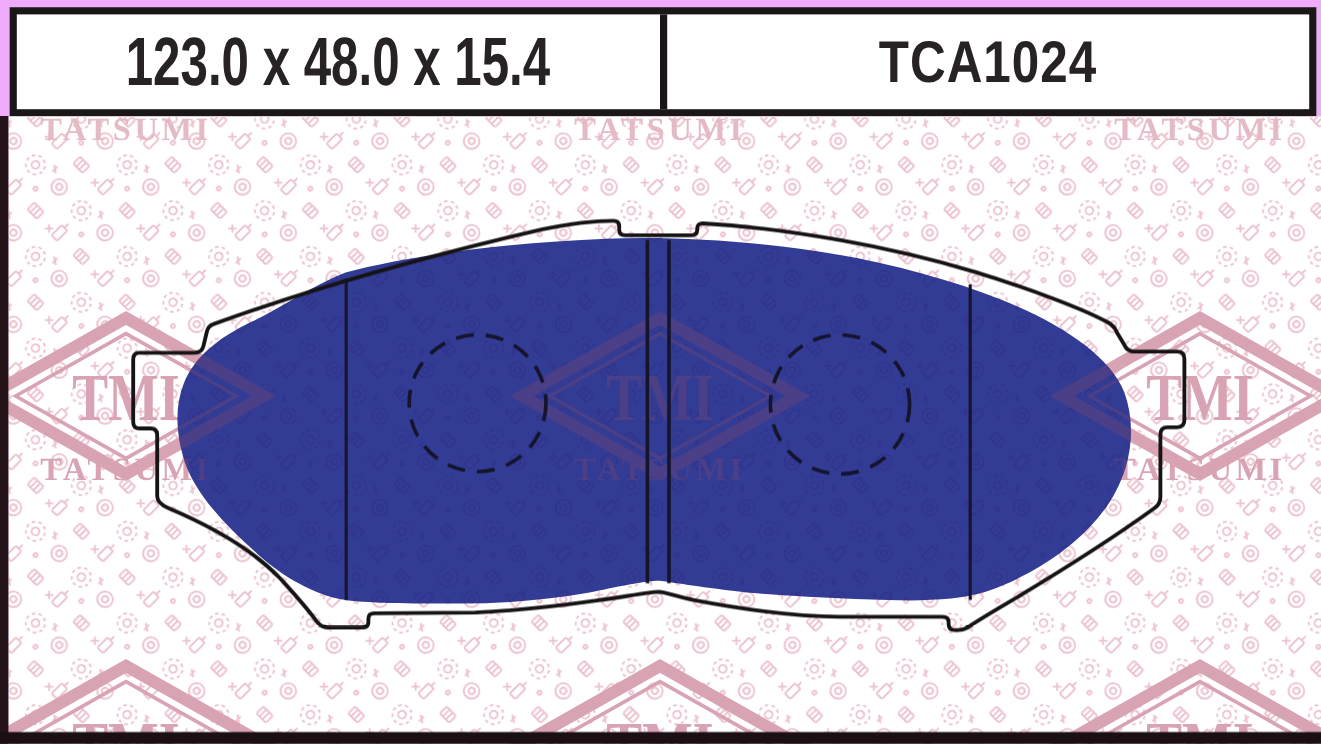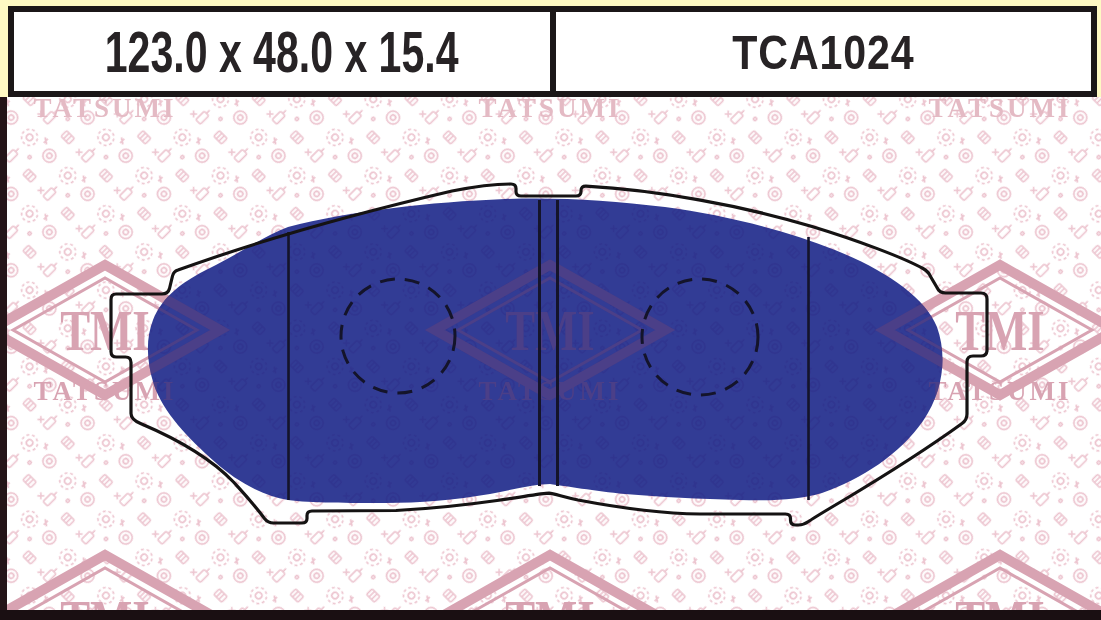--- a/index.html
+++ b/index.html
@@ -1,17 +1,17 @@
 <!DOCTYPE html>
 <html><head>
 <meta charset="utf-8">
 <style>
   html,body{margin:0;padding:0;background:#ffffff;}
   body{width:1101px;height:620px;font-family:"Liberation Sans",sans-serif;}
-  .stage{position:relative;width:1101px;height:620px;overflow:hidden;background:#fef9c3;}
+  .stage{position:relative;width:1101px;height:620px;overflow:hidden;background:#f0abfc;}
   .hdr{position:absolute;left:8px;top:6px;width:1077px;height:79px;border:6px solid #1b1718;
        background:#fff;display:flex;}
   .hdr-cell{flex:1;display:flex;align-items:center;justify-content:center;overflow:hidden;}
   .hdr-cell.right{border-left:6px solid #1b1718;}
   .dim-text{font-size:57px;font-weight:bold;color:#272325;white-space:nowrap;
             transform:scaleX(0.72);letter-spacing:0px;}
   .pn-text{font-size:49px;font-weight:bold;color:#272325;white-space:nowrap;
            transform:scaleX(0.84);letter-spacing:1px;}
   svg text{user-select:none;}
   .diagram{position:absolute;left:0;top:0;}

